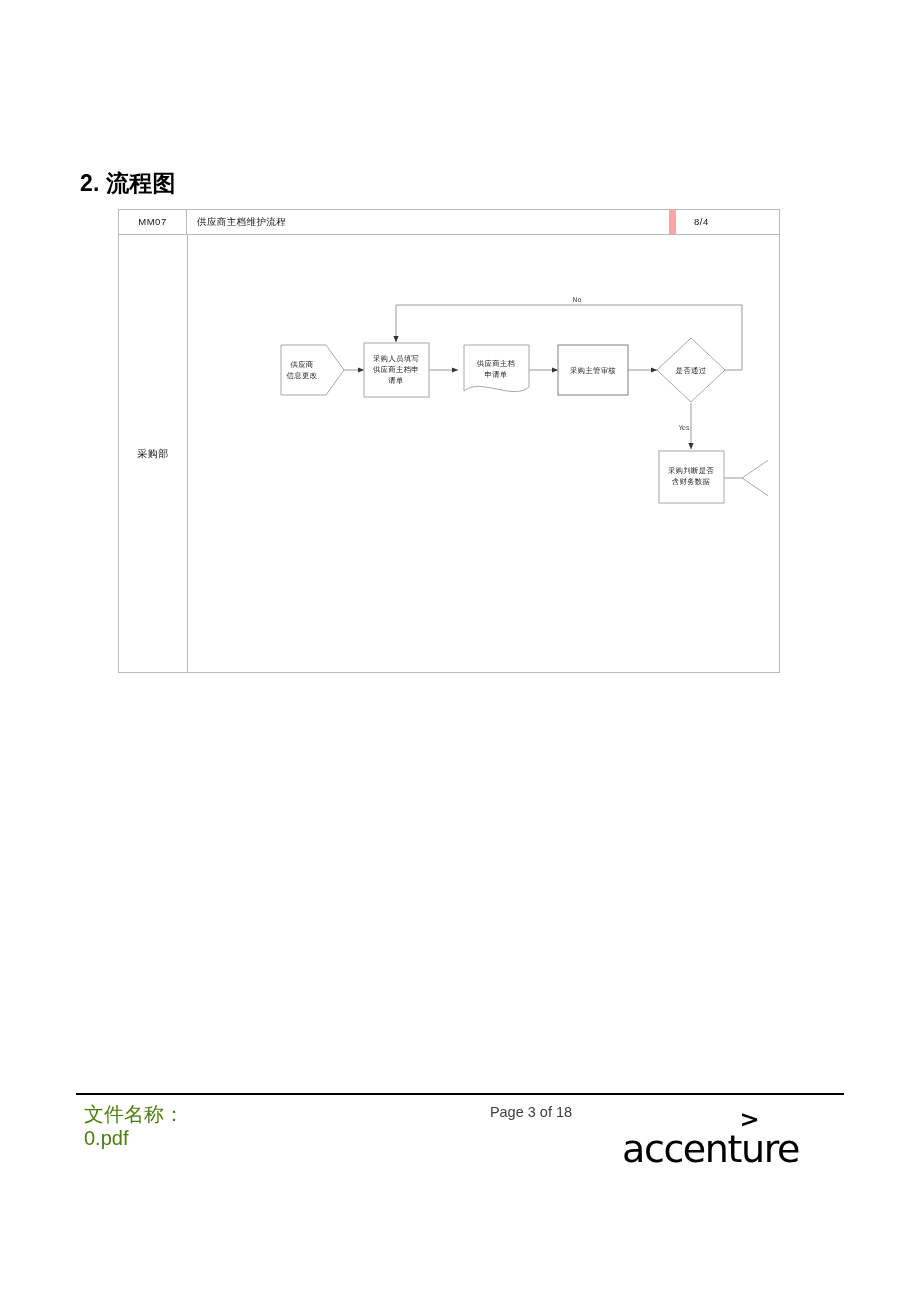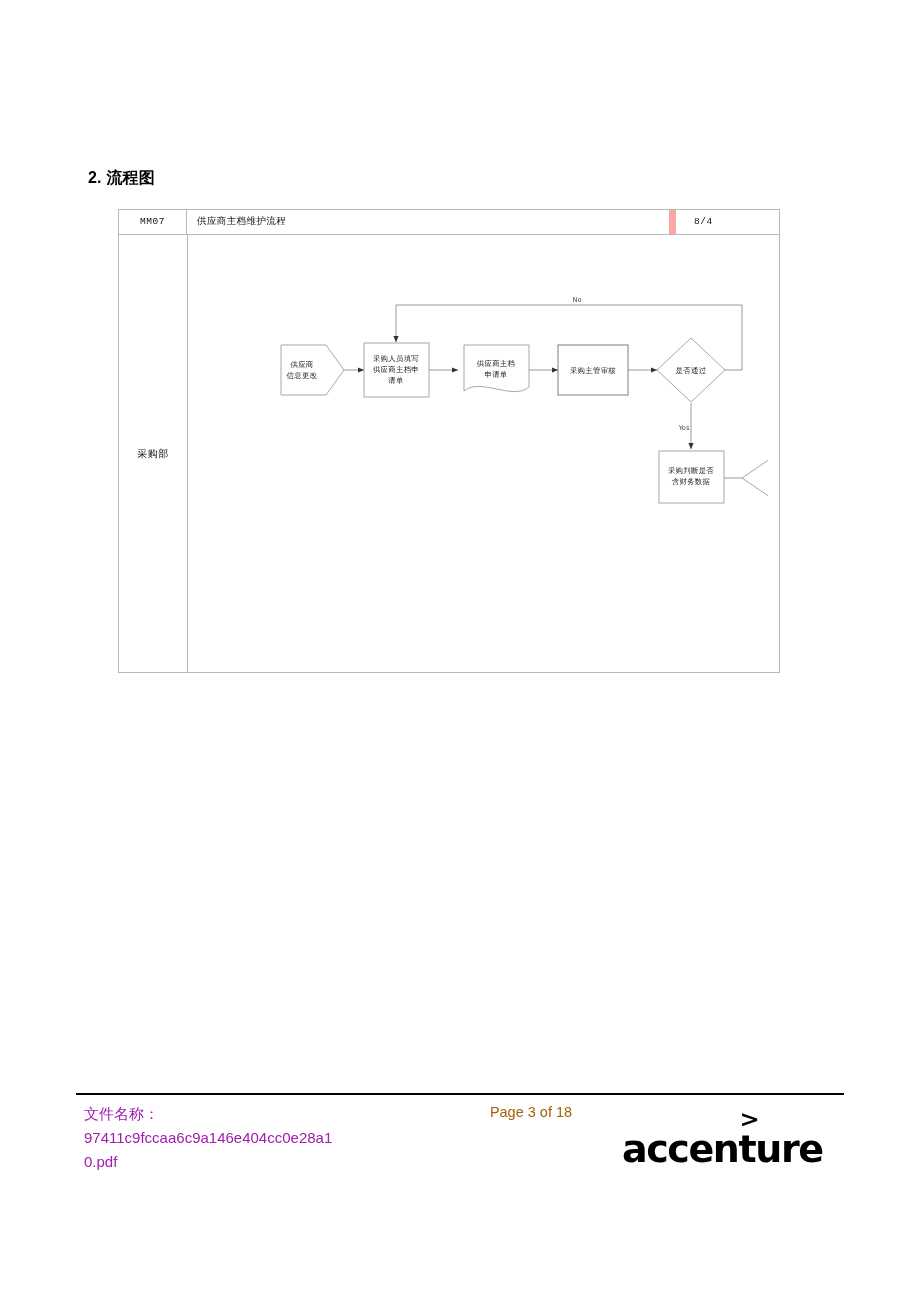--- a/index.html
+++ b/index.html
@@ -12,23 +12,23 @@
     height: 1301px;
     position: relative;
     font-family: "Liberation Sans", "DejaVu Sans", sans-serif;
     color: #000000;
     overflow: hidden;
   }
 
   
   #section-heading {
     position: absolute;
-    left: 88px;
+    left: 80px;
     top: 168px;
-    font-size: 16px;
+    font-size: 23px;
     font-weight: bold;
     letter-spacing: 0.2px;
     white-space: nowrap;
   }
 
   
   #flow-frame {
     position: absolute;
     left: 118px;
     top: 209px;
@@ -46,21 +46,21 @@
     height: 25px;
     border-bottom: 1px solid #b9b9b9;
     box-sizing: border-box;
   }
   .hdr-cell {
     position: absolute;
     top: 0;
     height: 24px;
     line-height: 24px;
     font-size: 9.5px;
-    font-family: Liberation Mono, monospace;
+    font-family: Liberation Sans, sans-serif;
     color: #111;
     box-sizing: border-box;
   }
   #hdr-code {
     left: 0;
     width: 68px;
     text-align: center;
     border-right: 1px solid #b9b9b9;
     height: 24px;
     letter-spacing: 0.5px;
@@ -160,47 +160,47 @@
     left: 76px;
     top: 1098px;
     width: 768px;
     height: 130px;
   }
   #footer-left {
     position: absolute;
     left: 8px;
     top: 4px;
     width: 330px;
-    font-size: 15px;
+    font-size: 20px;
     line-height: 24px;
-    color: #a21caf;
+    color: #4d7c0f;
   }
   .ff-line { white-space: pre; }
   #footer-page {
     position: absolute;
     left: 340px;
     top: 6px;
     width: 230px;
     text-align: center;
     font-size: 14.5px;
-    color: #a16207;
+    color: #404040;
   }
   #accenture-logo {
     position: absolute;
     right: 22px;
     top: 8px;
     width: 200px;
     height: 62px;
   }
   #accenture-wordmark {
     position: absolute;
     left: 0;
     bottom: 0;
     font-size: 38px;
-    font-weight: bold;
+    font-weight: normal;
     letter-spacing: -1.4px;
     color: #000;
     font-family: "DejaVu Sans", sans-serif;
     line-height: 1;
   }
   #accenture-caret {
     position: absolute;
     left: 118px;
     top: 2px;
     font-size: 23px;
@@ -314,21 +314,20 @@
     </svg>
   </div>
 </div>
 
 <div id="footer-rule"></div>
 
 <div id="footer">
 
   <div id="footer-left">
     <div class="ff-line">文件名称：</div>
-    <div class="ff-line">97411c9fccaa6c9a146e404cc0e28a1</div>
     <div class="ff-line">0.pdf</div>
   </div>
 
   <div id="footer-page">Page 3 of 18</div>
 
   <div id="accenture-logo">
     <div id="accenture-caret">&gt;</div>
     <div id="accenture-wordmark">accenture</div>
   </div>
 </div>

